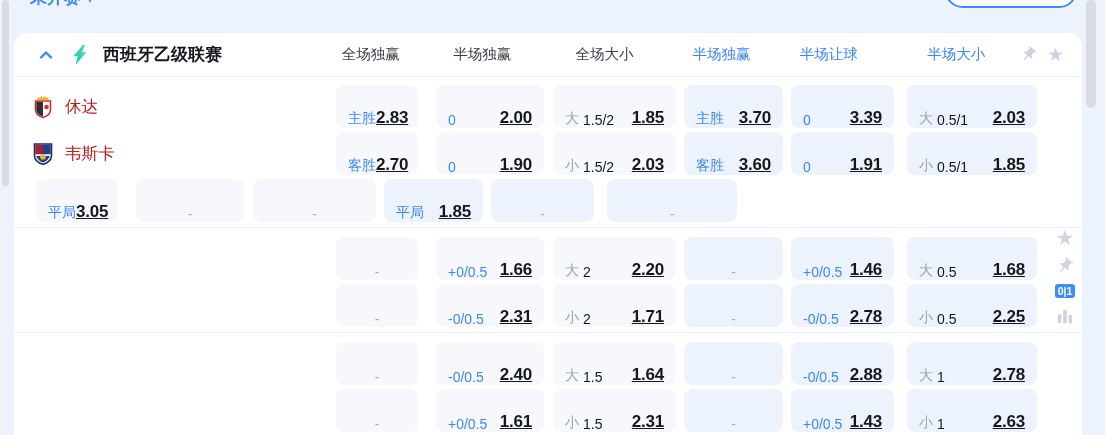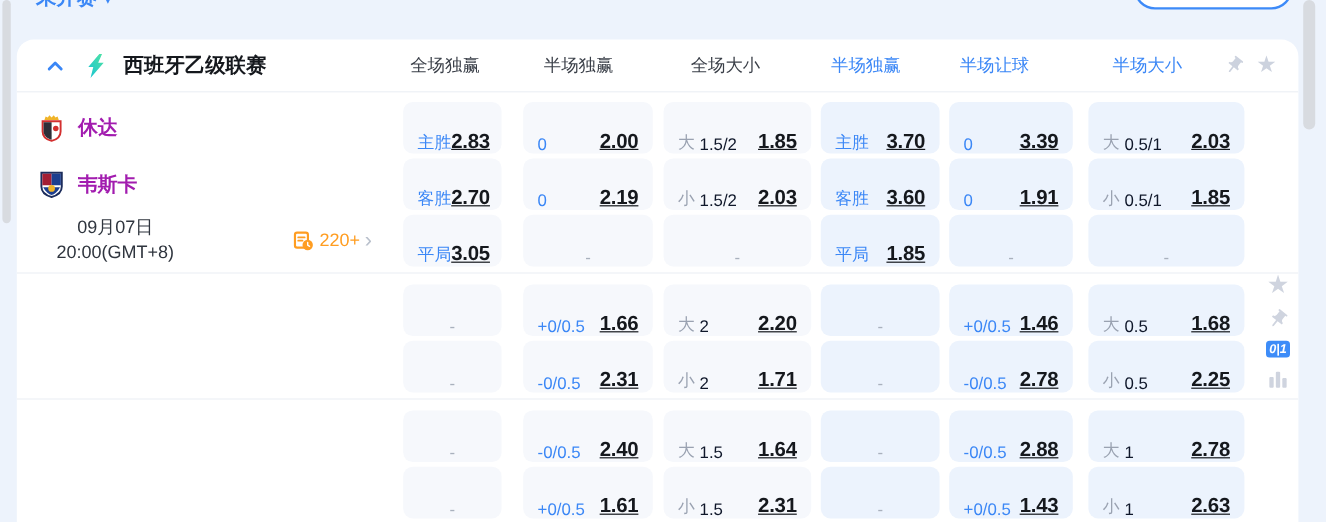--- a/index.html
+++ b/index.html
@@ -25,21 +25,21 @@
   .hcol.blue { color:#3b87f6; }
   .hdr-icons { margin-left:auto; display:flex; align-items:center; gap:10px; padding-right:2px; }
   .hdr-pin { width:17px; height:17px; transform:rotate(38deg); }
   .hdr-star { font-size:19px; color:#ccd2de; line-height:1; }
 
   
   .rows { padding-top:8px; }
   .row { display:flex; align-items:center; height:43px; margin:0 16px 4px; }
   .info { display:flex; align-items:center; width:300px; flex-shrink:0; }
   .crest { width:22px; height:24px; margin-left:2px; display:inline-flex; }
-  .team-name { margin-left:11px; font-size:16.5px; font-weight:700; color:#a21caf; }
+  .team-name { margin-left:11px; font-size:16.5px; font-weight:400; color:#b91c1c; }
   .datetime { width:132px; text-align:center; font-size:15px; color:#2f353e; line-height:1.35; }
   .more-odds { margin-left:auto; margin-right:20px; display:flex; align-items:center; gap:4px; cursor:pointer; }
   .more-odds .ic { width:18px; height:18px; display:inline-flex; }
   .count { color:#ff9d21; font-size:15px; }
   .chev-r { color:#b9c0cc; font-size:18px; line-height:1; margin-top:-2px; }
 
   .cell { height:43px; border-radius:8px; display:flex; align-items:flex-end; padding:0 12px; }
   .w1 { width:82px;  margin-left:6px; }
   .w2 { width:108px; margin-left:18px; }
   .w3 { width:123px; margin-left:9px; }
@@ -58,21 +58,21 @@
   .group-divider { height:1px; background:#edf0f5; margin:5px 0 9px; }
   .bottom-divider { height:1px; background:#dde2ea; margin-top:0; }
   .next-strip { display:flex; height:6px; background:#fff; }
   .ns-left { width:86px; background:#f6f9fd; }
   .ns-line { width:1px; background:#e4e8ee; }
 
   
   .float-tools { position:absolute; left:1050px; top:227px; width:30px; display:flex; flex-direction:column; align-items:center; gap:9px; }
   .ft-star { font-size:21px; color:#cfd4df; line-height:1; cursor:pointer; }
   .ft-pin { width:18px; height:18px; transform:rotate(38deg); cursor:pointer; }
-  .score-badge { background:#3d8cf8; color:#fff; font-size:10.5px; font-weight:700; padding:1px 3px; border-radius:3px; line-height:12px;font-style:italic; }
+  .score-badge { background:#3d8cf8; color:#fff; font-size:10.5px; font-weight:700; padding:1px 3px; border-radius:3px; line-height:12px; }
   .ft-chart { width:18px; height:18px; cursor:pointer; }
 </style>
 </head>
 <body>
 
 <div class="page">
 
   <div class="clipped-tab">未开赛 ▾</div>
   <div class="top-pill"></div>
   <div class="left-thumb"></div>
@@ -168,21 +168,21 @@
             </svg>
           </span>
           <span class="team-name">韦斯卡</span>
         </div>
         <div class="cell ft w1">
           <span class="lbl">客胜</span>
           <span class="val">2.70</span>
         </div>
         <div class="cell ft w2">
           <span class="lbl">0</span>
-          <span class="val">2.19</span>
+          <span class="val">1.90</span>
         </div>
         <div class="cell ft w3">
           <span class="lbl gray">小</span>
           <span class="line">1.5/2</span>
           <span class="val">2.03</span>
         </div>
         <div class="cell ht w4">
           <span class="lbl">客胜</span>
           <span class="val">3.60</span>
         </div>
@@ -191,38 +191,20 @@
           <span class="val">1.91</span>
         </div>
         <div class="cell ht w6">
           <span class="lbl gray">小</span>
           <span class="line">0.5/1</span>
           <span class="val">1.85</span>
         </div>
       </div>
 
       <div class="row">
-        <div class="info">
-          <div class="datetime">
-            <div>09月07日</div>
-            <div>20:00(GMT+8)</div>
-          </div>
-          <div class="more-odds">
-            <span class="ic">
-              <svg viewBox="0 0 20 20" width="18" height="18">
-                <rect x="2" y="2" width="12" height="14" rx="2" fill="none" stroke="#ff9d21" stroke-width="2"></rect>
-                <path d="M5 6.5h6M5 9.5h4" stroke="#ff9d21" stroke-width="1.6" stroke-linecap="round"></path>
-                <circle cx="13.8" cy="13.5" r="4.8" fill="#ff9d21"></circle>
-                <path d="M13.8 11.2v2.5l1.8 1" stroke="#fff" stroke-width="1.3" fill="none" stroke-linecap="round"></path>
-              </svg>
-            </span>
-            <span class="count">220+</span>
-            <span class="chev-r">›</span>
-          </div>
-        </div>
         <div class="cell ft w1">
           <span class="lbl">平局</span>
           <span class="val">3.05</span>
         </div>
         <div class="cell ft w2 dashc">
           <span class="dash-txt">-</span>
         </div>
         <div class="cell ft w3 dashc">
           <span class="dash-txt">-</span>
         </div>

